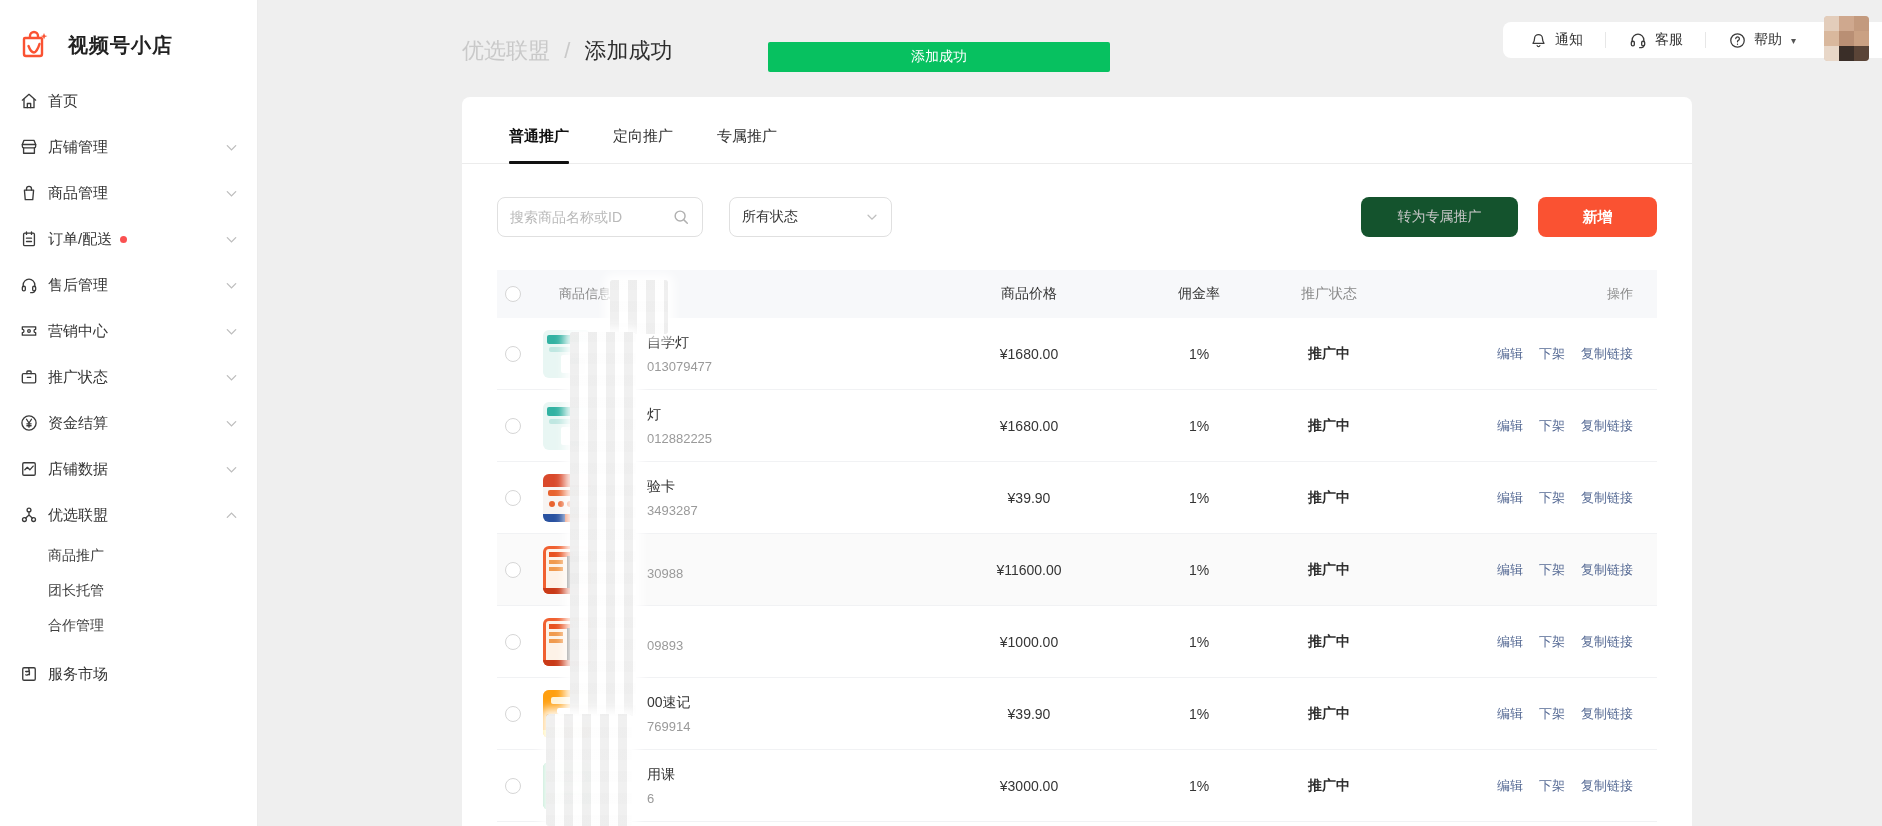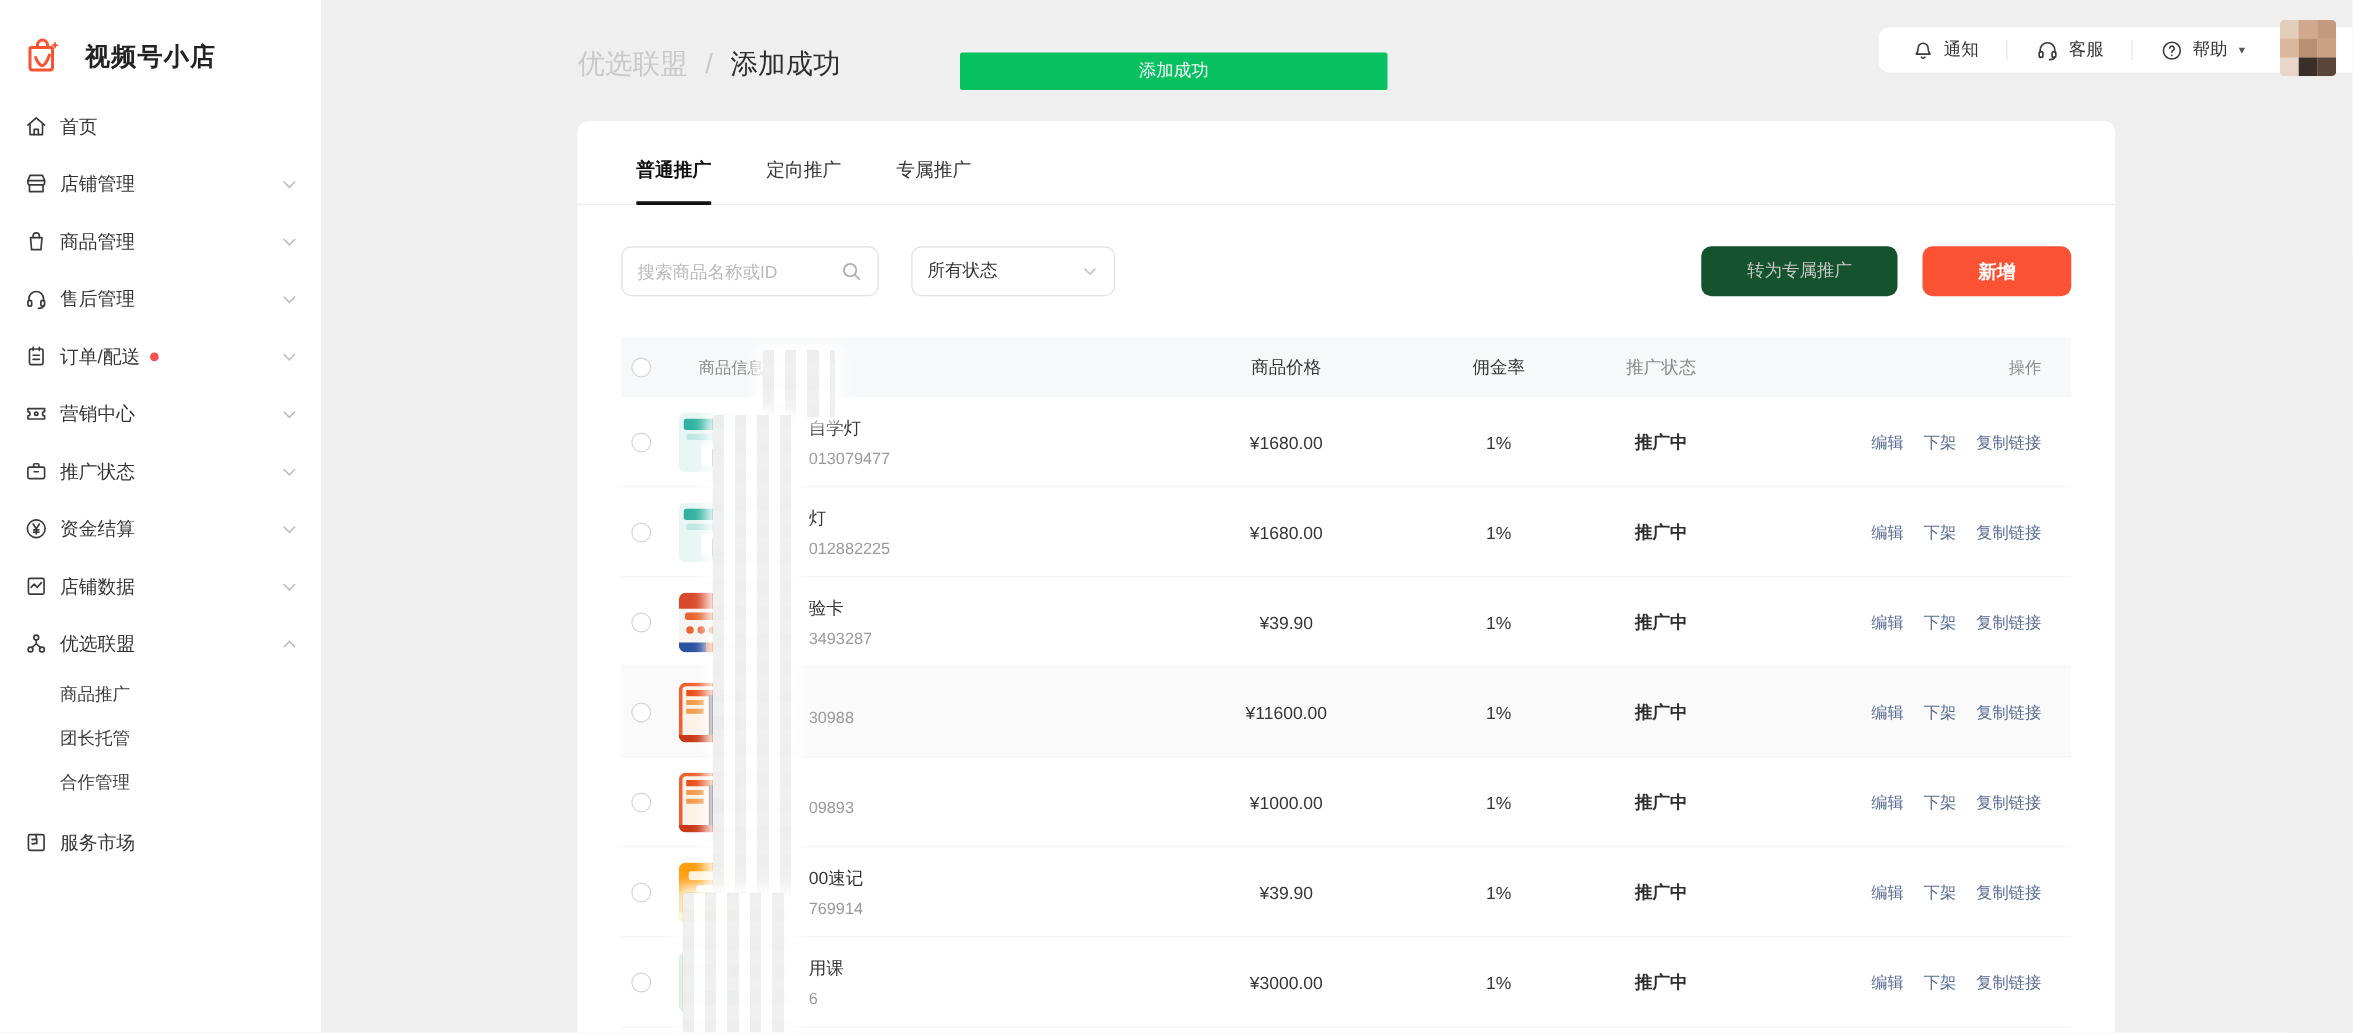--- a/index.html
+++ b/index.html
@@ -133,42 +133,42 @@
         <span class="lbl">商品管理</span>
         <span class="chev">
           <svg width="15" height="15" viewBox="0 0 16 16" fill="none">
             <path d="M3.5 6 L8 10.5 L12.5 6" stroke="#bdbdbd" stroke-width="1.4" fill="none" stroke-linecap="round"></path>
           </svg>
         </span>
       </div>
       <div class="nav-item">
         <span class="icn">
           <svg width="20" height="20" viewBox="0 0 24 24" fill="none" stroke="#3a3a3a" stroke-width="1.6" stroke-linecap="round" stroke-linejoin="round">
+            <rect x="5.5" y="5" width="13" height="15" rx="1.5"></rect>
+            <path d="M9 3.5 v3 M15 3.5 v3 M9 11 h6 M9 15 h6"></path>
+          </svg>
+        </span>
+        <span class="lbl">订单/配送</span>
+        <span class="dot"></span>
+        <span class="chev">
+          <svg width="15" height="15" viewBox="0 0 16 16" fill="none">
+            <path d="M3.5 6 L8 10.5 L12.5 6" stroke="#bdbdbd" stroke-width="1.4" fill="none" stroke-linecap="round"></path>
+          </svg>
+        </span>
+      </div>
+      <div class="nav-item">
+        <span class="icn">
+          <svg width="20" height="20" viewBox="0 0 24 24" fill="none" stroke="#3a3a3a" stroke-width="1.6" stroke-linecap="round" stroke-linejoin="round">
             <path d="M5 14 v-2 a7 7 0 0 1 14 0 v2"></path>
             <rect x="4" y="13.5" width="3.6" height="5.5" rx="1.6"></rect>
             <rect x="16.4" y="13.5" width="3.6" height="5.5" rx="1.6"></rect>
             <path d="M19 18.5 c0 2-2.5 2.7-5 2.7"></path>
           </svg>
         </span>
         <span class="lbl">售后管理</span>
-        <span class="chev">
-          <svg width="15" height="15" viewBox="0 0 16 16" fill="none">
-            <path d="M3.5 6 L8 10.5 L12.5 6" stroke="#bdbdbd" stroke-width="1.4" fill="none" stroke-linecap="round"></path>
-          </svg>
-        </span>
-      </div>
-      <div class="nav-item">
-        <span class="icn">
-          <svg width="20" height="20" viewBox="0 0 24 24" fill="none" stroke="#3a3a3a" stroke-width="1.6" stroke-linecap="round" stroke-linejoin="round">
-            <rect x="5.5" y="5" width="13" height="15" rx="1.5"></rect>
-            <path d="M9 3.5 v3 M15 3.5 v3 M9 11 h6 M9 15 h6"></path>
-          </svg>
-        </span>
-        <span class="lbl">订单/配送</span>
-        <span class="dot"></span>
         <span class="chev">
           <svg width="15" height="15" viewBox="0 0 16 16" fill="none">
             <path d="M3.5 6 L8 10.5 L12.5 6" stroke="#bdbdbd" stroke-width="1.4" fill="none" stroke-linecap="round"></path>
           </svg>
         </span>
       </div>
       <div class="nav-item">
         <span class="icn">
           <svg width="20" height="20" viewBox="0 0 24 24" fill="none" stroke="#3a3a3a" stroke-width="1.6" stroke-linecap="round" stroke-linejoin="round">
             <path d="M4 7 H20 V10 a2 2 0 0 0 0 4 V17 H4 V14 a2 2 0 0 0 0-4 Z"></path>

